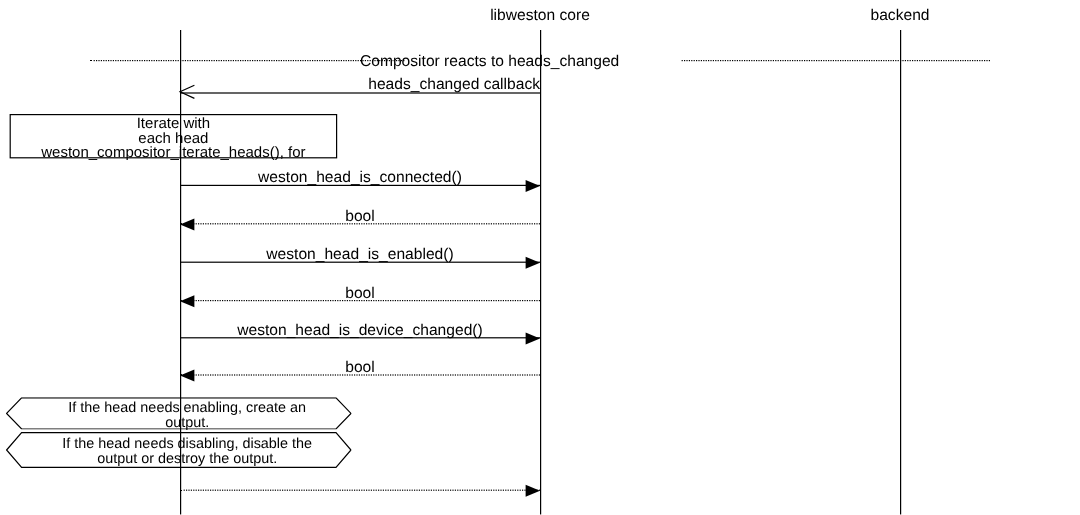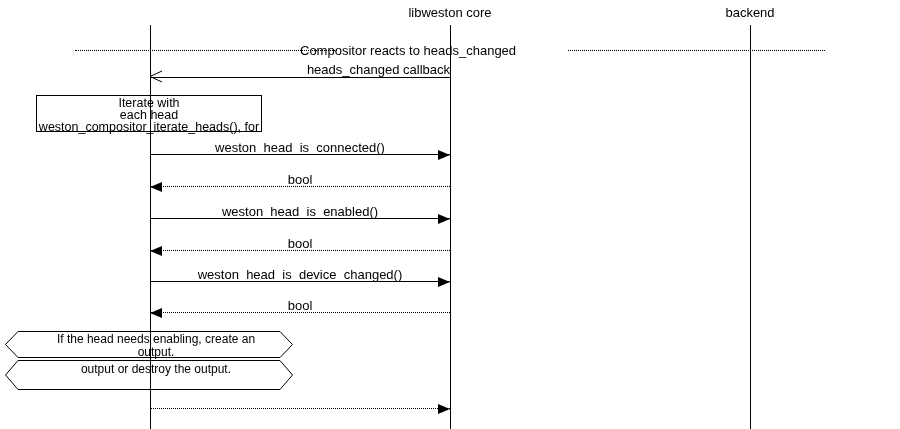--- a/index.html
+++ b/index.html
@@ -37,25 +37,24 @@
     border-top:5px solid transparent; border-bottom:5px solid transparent;
     border-left:12px solid #000;
   }
   .arr-l {
     position:absolute; width:0; height:0; z-index:4;
     border-top:5px solid transparent; border-bottom:5px solid transparent;
     border-right:12px solid #000;
   }
   .arr-open { position:absolute; z-index:4; }
   .note-box {
-    position:absolute; left:8px; top:95px; width:226px; height:37px;
+    position:absolute; left:8px; top:95px; width:273px; height:37px;
     border:1px solid #000; background:transparent; z-index:3;
     text-align:center; font-size:12.5px; line-height:12px; padding-top:1px;
     box-sizing:border-box;
-    margin-left:28px;
   }
   .hex { position:absolute; left:5px; z-index:3; }
   .hex-text {
     position:absolute; left:12px; width:288px; text-align:center;
     font-size:12px; line-height:12.5px; z-index:4;
   }
 </style>
 </head>
 <body>
 
@@ -113,19 +112,20 @@
   </svg>
   <div class="hex-text" style="top:333px;">
     <div>If the head needs enabling, create an</div>
     <div>output.</div>
   </div>
 
   <svg class="hex" style="top:360px;" width="288" height="30">
     <polygon points="0.5,15 13,0.5 275,0.5 287.5,15 275,29.5 13,29.5" fill="none" stroke="#000" stroke-width="1"></polygon>
   </svg>
   <div class="hex-text" style="top:363px;">
+    <div>If the head needs disabling, disable the</div>
     <div>output or destroy the output.</div>
   </div>
 
   <div class="msg-line dotted" style="top:408px;"></div>
   <div class="arr-r" style="left:438px; top:404px;"></div>
 
 </div>
 
 </body></html>

